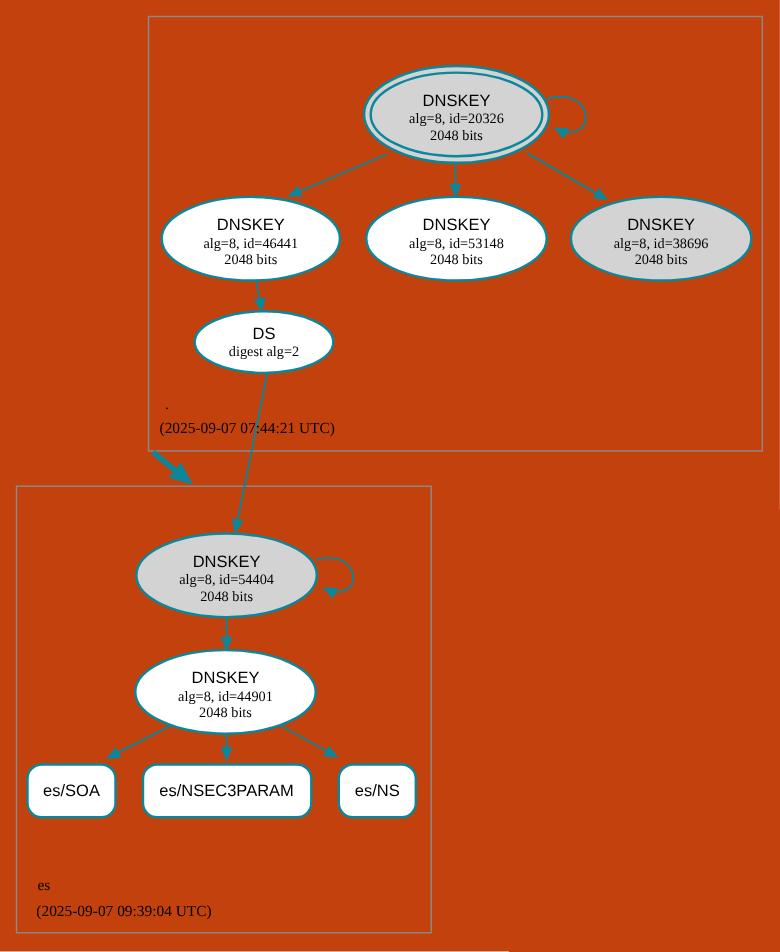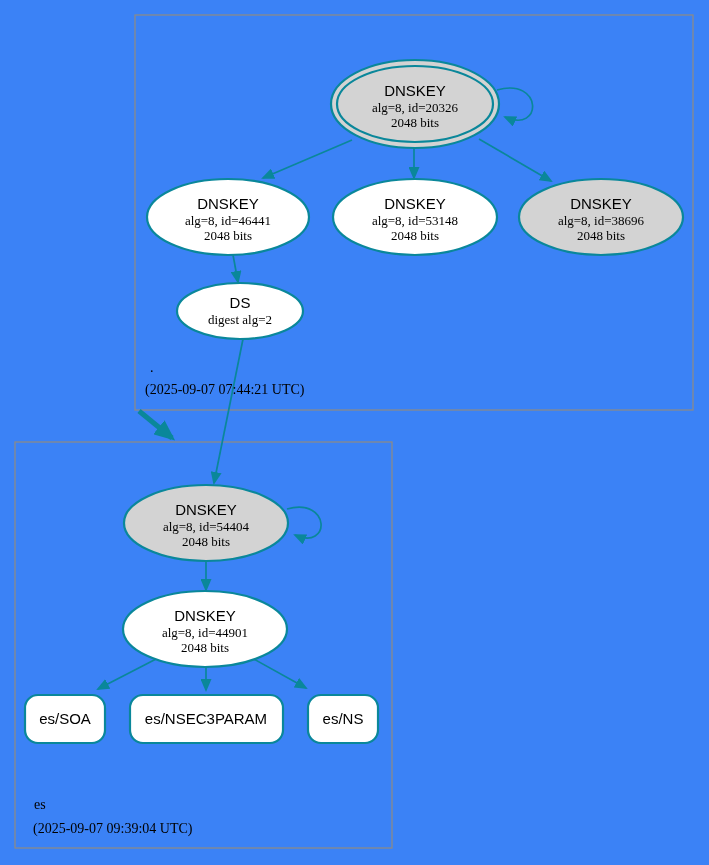--- a/index.html
+++ b/index.html
@@ -1,16 +1,16 @@
 <!DOCTYPE html>
 <html style="--edge_teal: #0a879a; --node_fill_gray: #d3d3d3; --node_fill_white: #ffffff; --box_border: #8a8a8a; --text: #000000;"><head>
 <meta charset="utf-8">
 <style>
   html,body { margin:0; padding:0; background:#ffffff; }
-  .canvas { position:relative; width:709px; height:865px; background:#3b82f6;
+  .canvas { position:relative; width:709px; height:865px; background:#c2410c;
             font-family:"Liberation Sans", sans-serif; }
   svg { display:block; }
 
   .zone-box   { fill:none; stroke:var(--box_border,#8a8a8a); stroke-width:1.3; }
   .edge       { stroke:var(--edge_teal,#0a879a); stroke-width:1.7; fill:none; }
   .edge-thick { stroke:var(--edge_teal,#0a879a); stroke-width:5; fill:none; }
   .node-ellipse { stroke:var(--edge_teal,#0a879a); stroke-width:2.2; }
   .fill-gray  { fill:var(--node_fill_gray,#d3d3d3); }
   .fill-white { fill:var(--node_fill_white,#ffffff); }
   .fill-none  { fill:none; }

